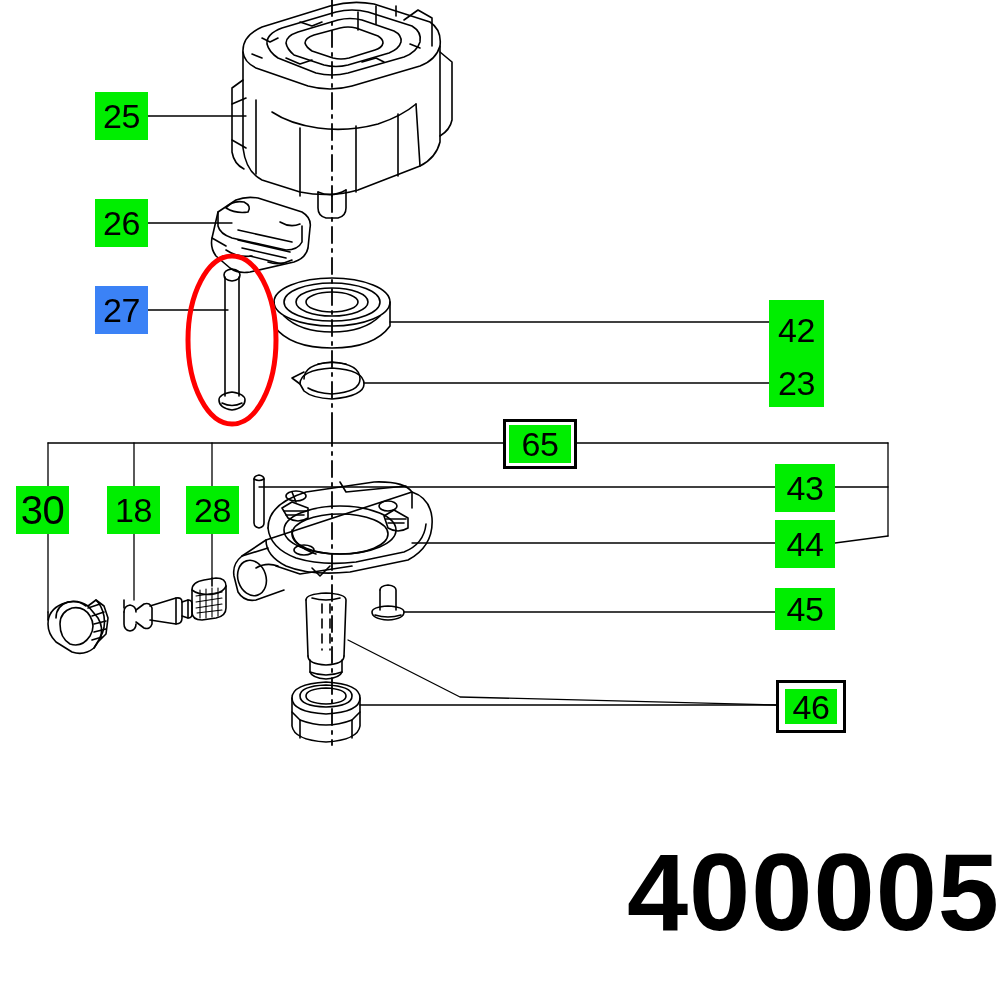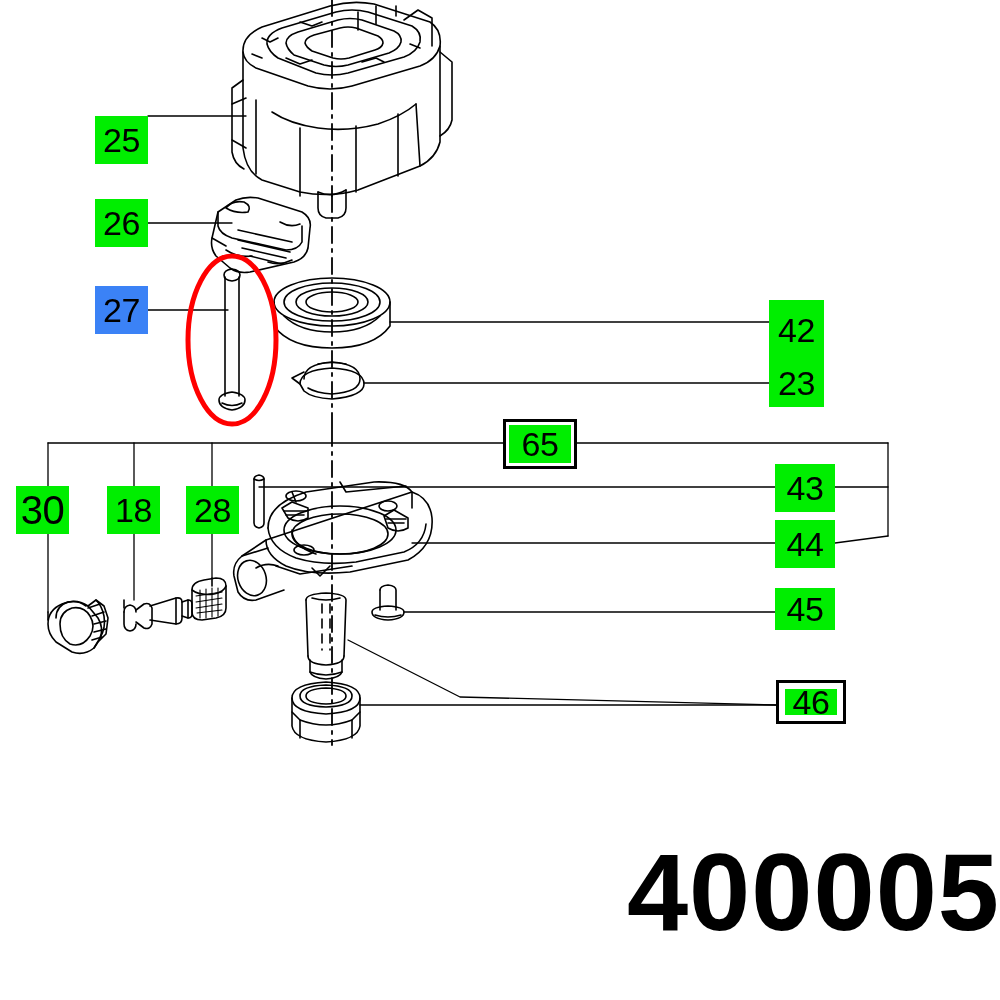--- a/index.html
+++ b/index.html
@@ -247,21 +247,21 @@
         <path d="M412 543 L775 543"></path>
         <path d="M404 612 L775 612"></path>
         <path d="M348 640 L460 697 L776 705"></path>
         <path d="M360 705 L776 705"></path>
       </g>
     </g>
 
     <ellipse cx="232" cy="340" rx="44" ry="84" fill="none" stroke="#ff0000" stroke-width="5"></ellipse>
   </svg>
 
-  <div class="callout green" style="left:95px;top:92px;width:53px;height:48px;font-size:34px;margin-top:24px;">
+  <div class="callout green" style="left:95px;top:92px;width:53px;height:48px;font-size:34px;">
     <span>25</span>
   </div>
 
   <div class="callout green" style="left:95px;top:199px;width:53px;height:48px;font-size:34px;">
     <span>26</span>
   </div>
 
   <div class="callout red" style="left:95px;top:286px;width:53px;height:48px;font-size:34px;">
     <span>27</span>
   </div>
@@ -297,21 +297,21 @@
   </div>
 
   <div class="callout green" style="left:775px;top:520px;width:60px;height:48px;font-size:34px;">
     <span>44</span>
   </div>
 
   <div class="callout green" style="left:775px;top:588px;width:60px;height:42px;font-size:34px;">
     <span>45</span>
   </div>
 
-  <div class="callout boxed" style="left:776px;top:680px;width:70px;height:44px;font-size:34px;padding:6px;">
+  <div class="callout boxed" style="left:776px;top:680px;width:70px;height:53px;font-size:34px;padding:6px;">
     <span class="inner">
       <span>46</span>
     </span>
   </div>
 
   <div id="partnum">400005</div>
 
 </div>
 
 </body></html>

